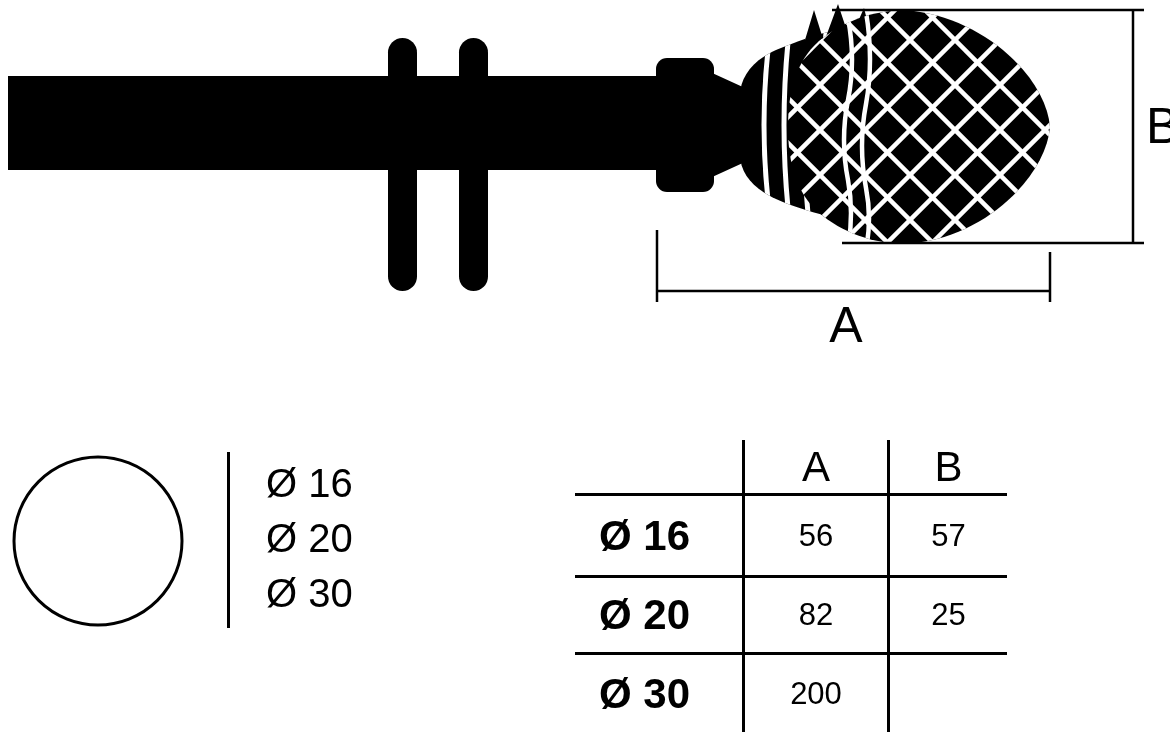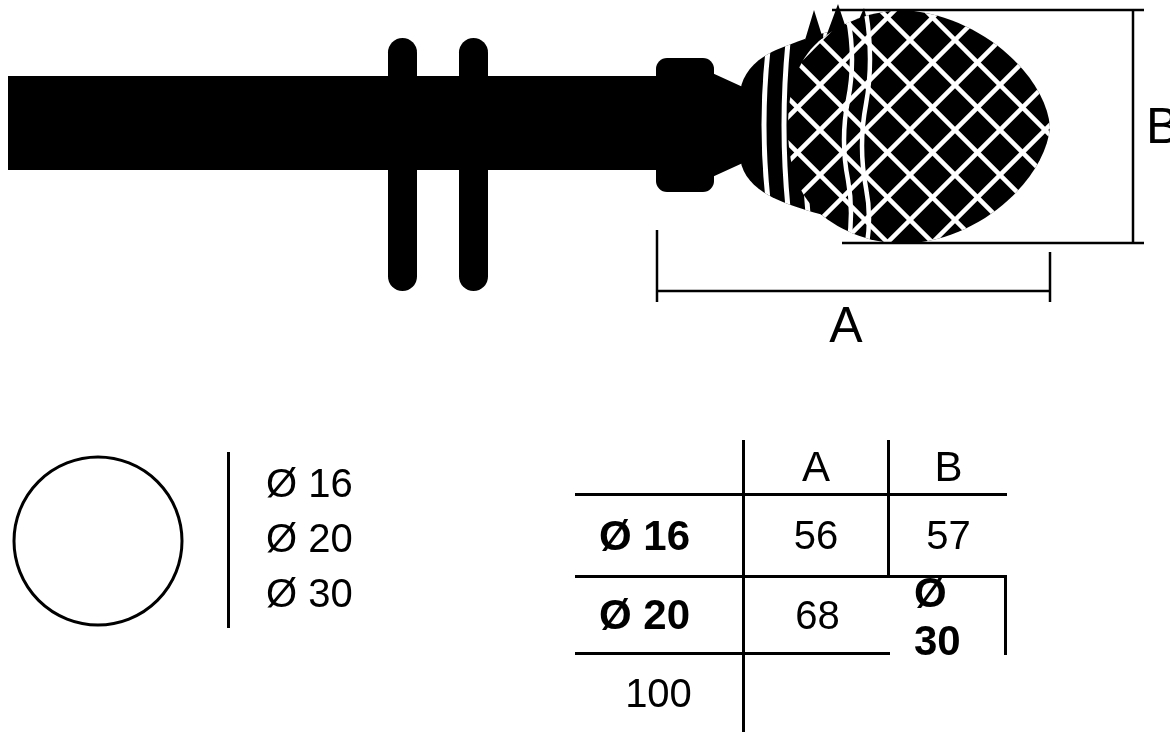--- a/index.html
+++ b/index.html
@@ -58,21 +58,21 @@
     left: 575px;
     top: 440px;
     display: grid;
     grid-template-columns: 170px 145px 117px;
     grid-template-rows: 56px 82px 77px 77px;
   }
   .cell {
     display: flex;
     align-items: center;
     justify-content: center;
-    font-size: 40px;
+    font-size: 31px;
   }
   .cell.rowlabel {
     justify-content: flex-start;
     padding-left: 24px;
     font-weight: bold;
     font-size: 42px;
   }
   .cell.header {
     font-size: 42px;
     font-weight: normal;
@@ -177,19 +177,20 @@
 
     <div class="cell header v-sep h-sep"></div>
     <div class="cell header v-sep h-sep">A</div>
     <div class="cell header h-sep">B</div>
 
     <div class="cell rowlabel v-sep h-sep">Ø 16</div>
     <div class="cell v-sep h-sep">56</div>
     <div class="cell h-sep">57</div>
 
     <div class="cell rowlabel v-sep h-sep">Ø 20</div>
-    <div class="cell h-sep">68</div>
+    <div class="cell v-sep h-sep">82</div>
+    <div class="cell h-sep">25</div>
 
     <div class="cell rowlabel v-sep">Ø 30</div>
-    <div class="cell v-sep">100</div>
+    <div class="cell v-sep">200</div>
   </div>
 
 </div>
 
 </body></html>

